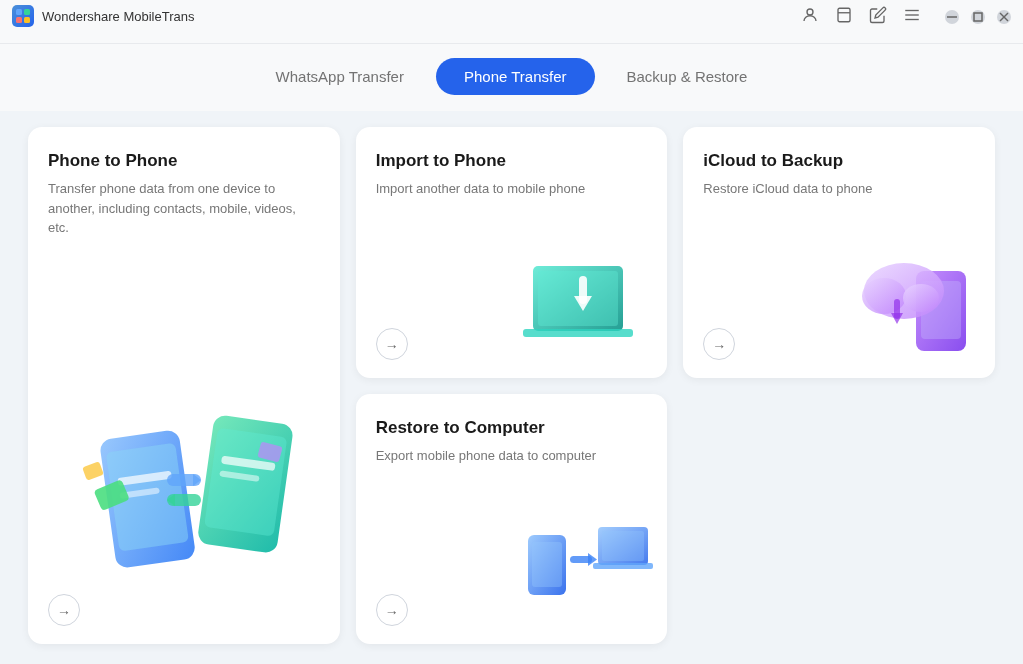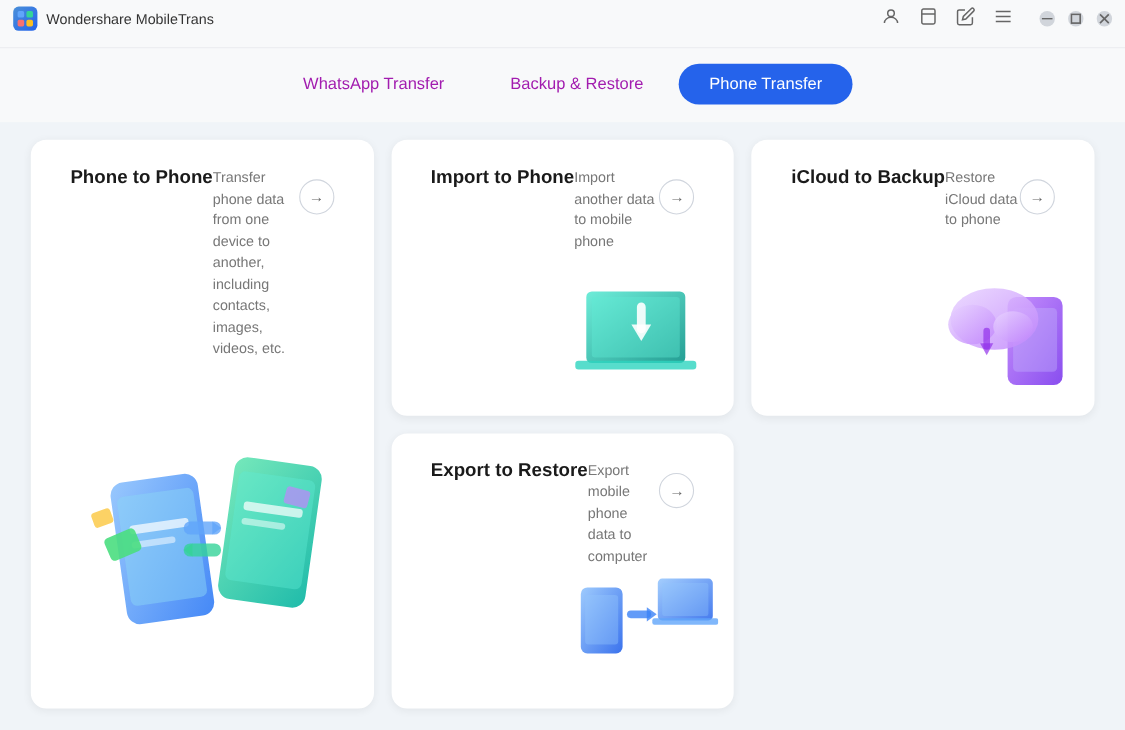--- a/index.html
+++ b/index.html
@@ -10,23 +10,23 @@
       height: 664px;
       overflow: hidden;
       display: flex;
       flex-direction: column;
     }
 
     
     .titlebar {
       background: #f8f9fa;
       display: flex;
-      align-items: flex-start;
+      align-items: flex-end;
       justify-content: space-between;
-      padding: 6px 12px;
+      padding: 16px 12px;
       height: 44px;
       border-bottom: 1px solid #e8eaed;
       flex-shrink: 0;
     }
     .titlebar-left {
       display: flex;
       align-items: center;
       gap: 8px;
     }
     .app-icon {
@@ -86,21 +86,21 @@
       padding: 14px 0 16px;
       gap: 4px;
       flex-shrink: 0;
     }
     .nav-item {
       padding: 10px 28px;
       border-radius: 25px;
       font-size: 15px;
       font-weight: 500;
       cursor: pointer;
-      color: #a21caf;
+      color: #737373;
       transition: all 0.2s;
     }
     .nav-item.active {
       background: #2563eb;
       color: white;
     }
 
     
     .main {
       flex: 1;
@@ -112,25 +112,25 @@
       grid-template-columns: 1fr 1fr 1fr;
       grid-template-rows: 1fr 1fr;
       gap: 16px;
       height: 100%;
     }
 
     
     .card {
       background: white;
       border-radius: 14px;
-      padding: 24px 36px 18px;
+      padding: 24px 20px 18px;
       position: relative;
       overflow: hidden;
       display: flex;
-      flex-direction: row;
+      flex-direction: column;
       box-shadow: 0 2px 8px rgba(0,0,0,0.06);
       cursor: pointer;
     }
     .card-large {
       grid-row: 1 / 3;
     }
     .card-title {
       font-size: 17px;
       font-weight: 700;
       color: #1a1a1a;
@@ -224,34 +224,34 @@
           </svg>
       </div>
     </div>
   </div>
 </div>
 
 <div class="navbar">
   <div class="nav-item">
     <span>WhatsApp Transfer</span>
   </div>
+  <div class="nav-item active">
+    <span>Phone Transfer</span>
+  </div>
   <div class="nav-item">
     <span>Backup &amp; Restore</span>
   </div>
-  <div class="nav-item active">
-    <span>Phone Transfer</span>
-  </div>
 </div>
 
 <div class="main">
   <div class="cards-grid">
 
     <div class="card card-large">
       <div class="card-title">Phone to Phone</div>
-      <div class="card-desc">Transfer phone data from one device to another, including contacts, images, videos, etc.</div>
+      <div class="card-desc">Transfer phone data from one device to another, including contacts, mobile, videos, etc.</div>
 
       <div style="position: absolute; bottom: 55px; left: 50%; transform: translateX(-50%); width: 220px; height: 185px;">
         <svg width="220" height="185" viewBox="0 0 220 185" fill="none" xmlns="http://www.w3.org/2000/svg">
 
           <g transform="translate(20, 25) rotate(-8, 55, 80)">
             <rect x="15" y="5" width="80" height="130" rx="12" fill="url(#blueGrad)" opacity="0.95"></rect>
             <rect x="20" y="18" width="70" height="100" rx="6" fill="#89d4f5" opacity="0.5"></rect>
             <rect x="28" y="45" width="54" height="8" rx="3" fill="white" opacity="0.7"></rect>
             <rect x="28" y="60" width="40" height="6" rx="3" fill="white" opacity="0.5"></rect>
 
@@ -354,21 +354,21 @@
               <stop offset="100%" style="stop-color:#c084fc"></stop>
             </linearGradient>
           </defs>
         </svg>
       </div>
 
       <div class="card-arrow">→</div>
     </div>
 
     <div class="card">
-      <div class="card-title">Export to Restore</div>
+      <div class="card-title">Restore to Computer</div>
       <div class="card-desc">Export mobile phone data to computer</div>
 
       <div class="card-img-right">
         <svg width="140" height="110" viewBox="0 0 140 110" fill="none">
 
           <g transform="translate(15, 15)">
             <rect x="0" y="8" width="38" height="60" rx="6" fill="url(#blueGrad2)" opacity="0.9"></rect>
             <rect x="4" y="15" width="30" height="45" rx="3" fill="#93c5fd" opacity="0.4"></rect>
           </g>
 

